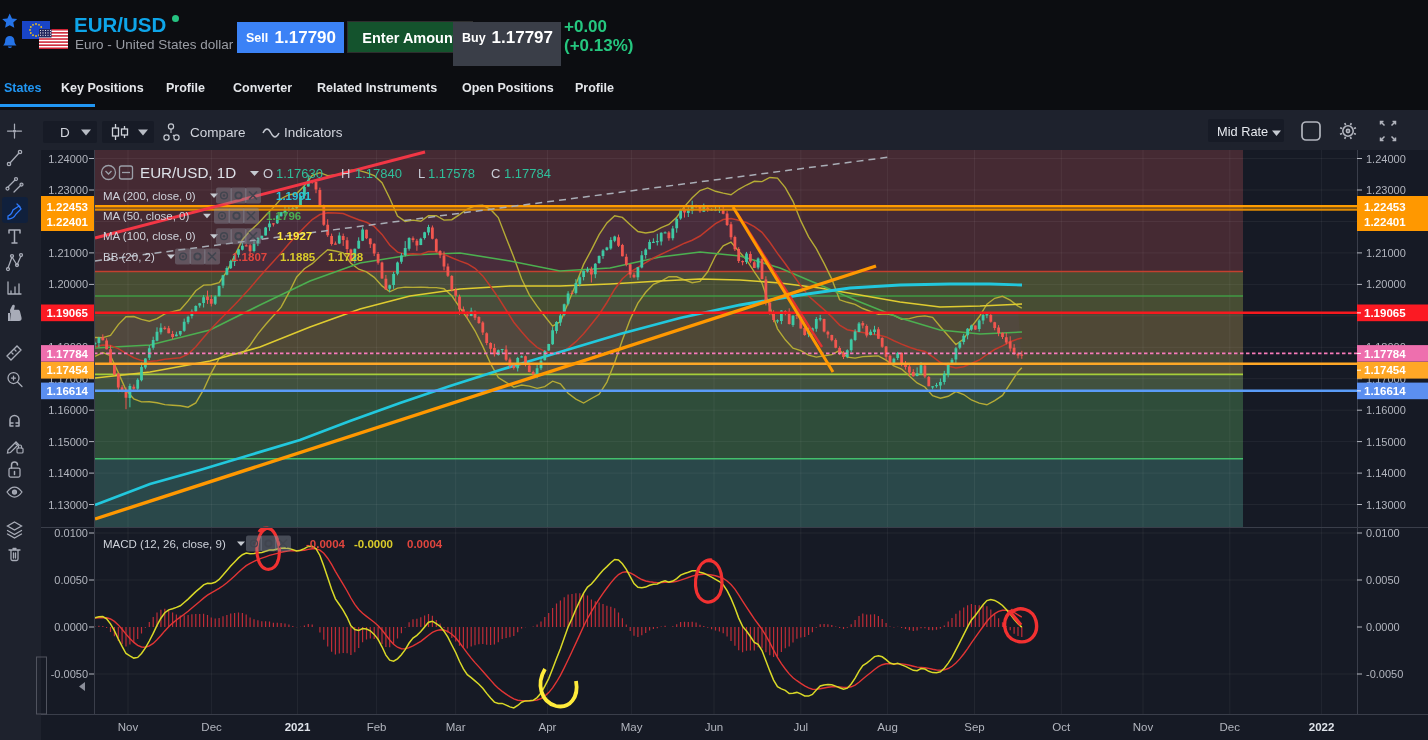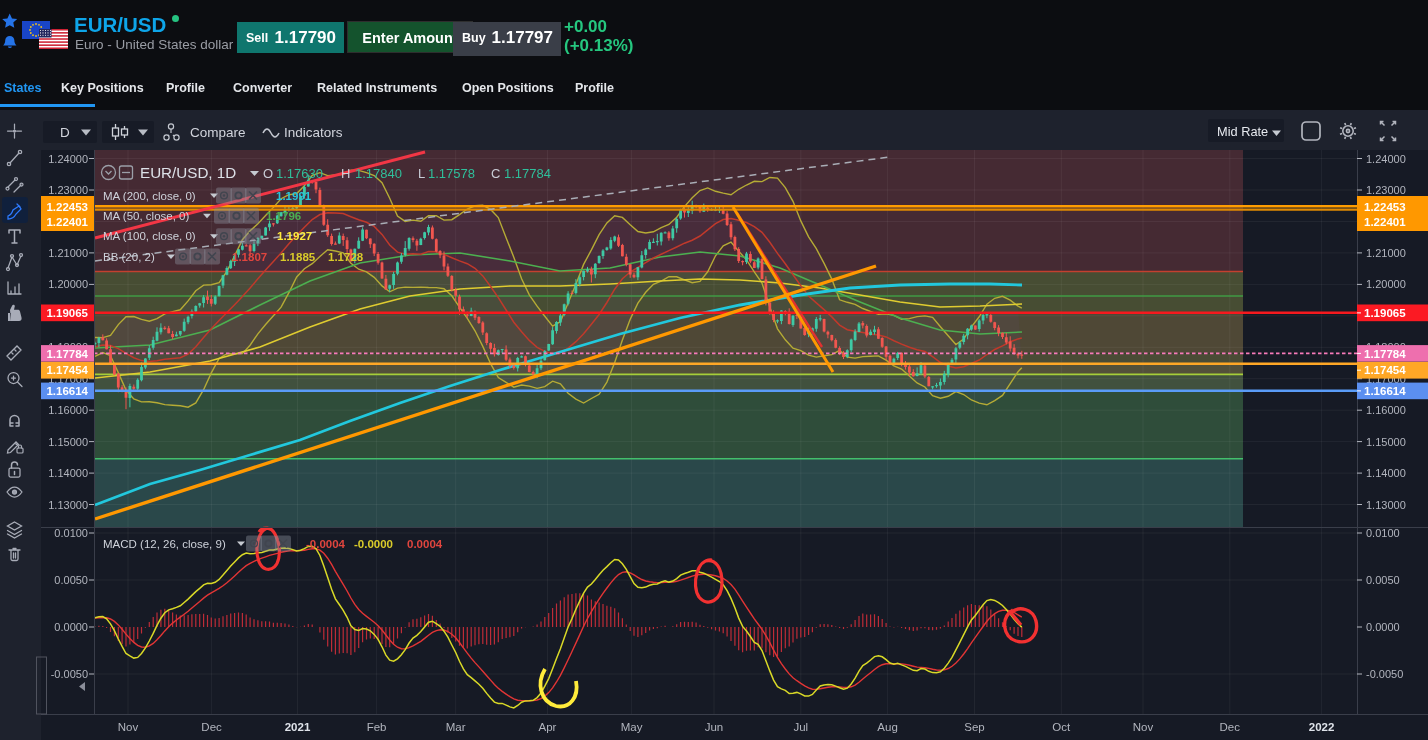--- a/index.html
+++ b/index.html
@@ -57,26 +57,26 @@
         <circle cx="18.5" cy="14.3" r="0.55" fill="#fff"></circle>
         <circle cx="21.0" cy="14.3" r="0.55" fill="#fff"></circle>
         <circle cx="23.5" cy="14.3" r="0.55" fill="#fff"></circle>
         <circle cx="26.0" cy="14.3" r="0.55" fill="#fff"></circle>
         <circle cx="28.5" cy="14.3" r="0.55" fill="#fff"></circle>
 </g>
 </svg>
 <div class="abs" style="left:74px;top:13px;font-size:20.5px;font-weight:bold;color:#0ea5e9;letter-spacing:0px">EUR/USD</div>
 <div class="abs" style="left:172px;top:15px;width:7px;height:7px;border-radius:50%;background:#26c281"></div>
 <div class="abs" style="left:75px;top:37px;font-size:13.5px;color:#9a9da5">Euro - United States dollar</div>
-<div class="abs" style="left:237px;top:22px;width:107px;height:31px;background:#0f766e;color:#fff">
+<div class="abs" style="left:237px;top:22px;width:107px;height:31px;background:#3b82f6;color:#fff">
   <span style="position:absolute;left:9px;top:9px;font-size:12.5px;font-weight:bold">Sell</span>
   <span style="position:absolute;right:8px;top:6px;font-size:17px;font-weight:bold">1.17790</span>
     </div>
 <div class="abs" style="left:347px;top:21px;width:126px;height:32px;background:#14532d;border:1px solid #2e2e2e;color:#fff;text-align:center;line-height:32px;font-size:14.5px;font-weight:bold">Enter Amount</div>
-<div class="abs" style="left:453px;top:22px;width:108px;height:34px;background:#3a3e48;color:#fff">
+<div class="abs" style="left:453px;top:22px;width:108px;height:44px;background:#3a3e48;color:#fff">
   <span style="position:absolute;left:9px;top:9px;font-size:12.5px;font-weight:bold">Buy</span>
   <span style="position:absolute;right:8px;top:6px;font-size:17px;font-weight:bold">1.17797</span>
     </div>
 <div class="abs" style="left:564px;top:17px;font-size:17px;font-weight:bold;color:#25c77f;line-height:19px">+0.00<br>(+0.13%)</div>
 <div class="tab" style="left:4px;color:#2196f3">States</div>
 <div class="tab" style="left:61px">Key Positions</div>
 <div class="tab" style="left:166px">Profile</div>
 <div class="tab" style="left:233px">Converter</div>
 <div class="tab" style="left:317px">Related Instruments</div>
 <div class="tab" style="left:462px">Open Positions</div>

